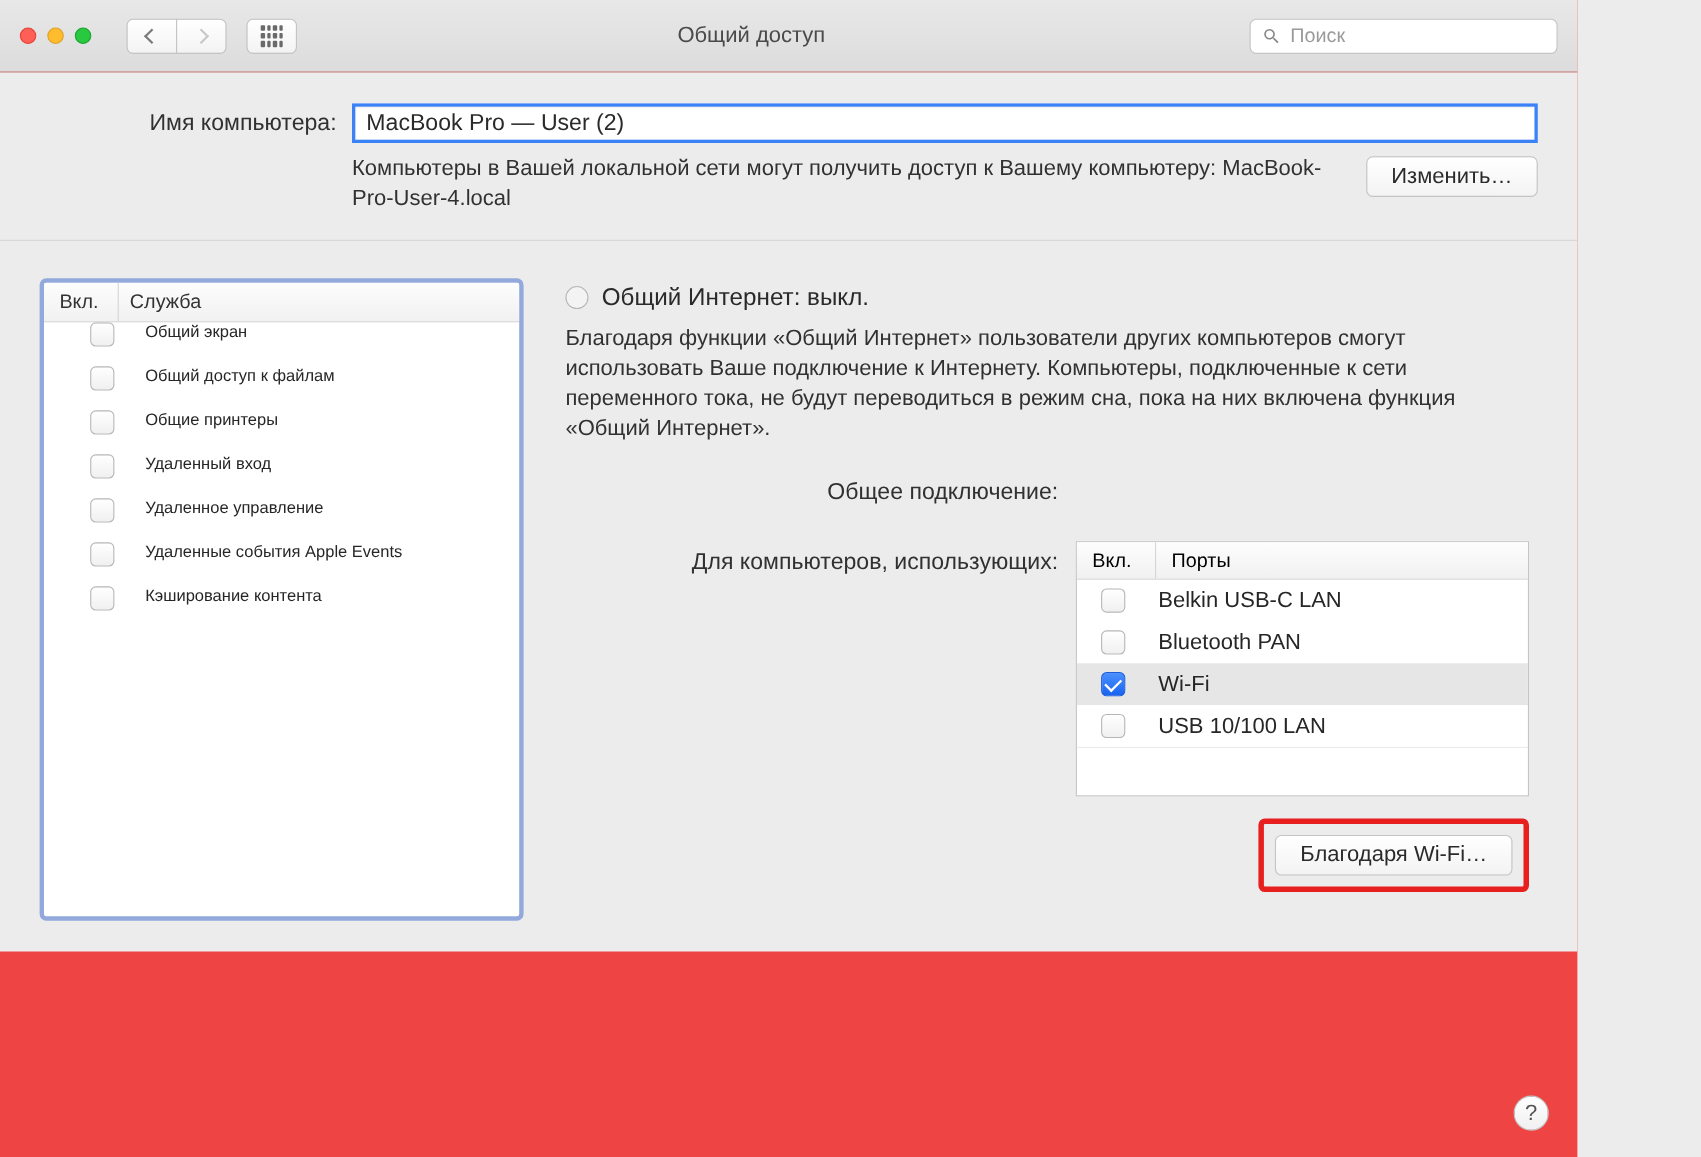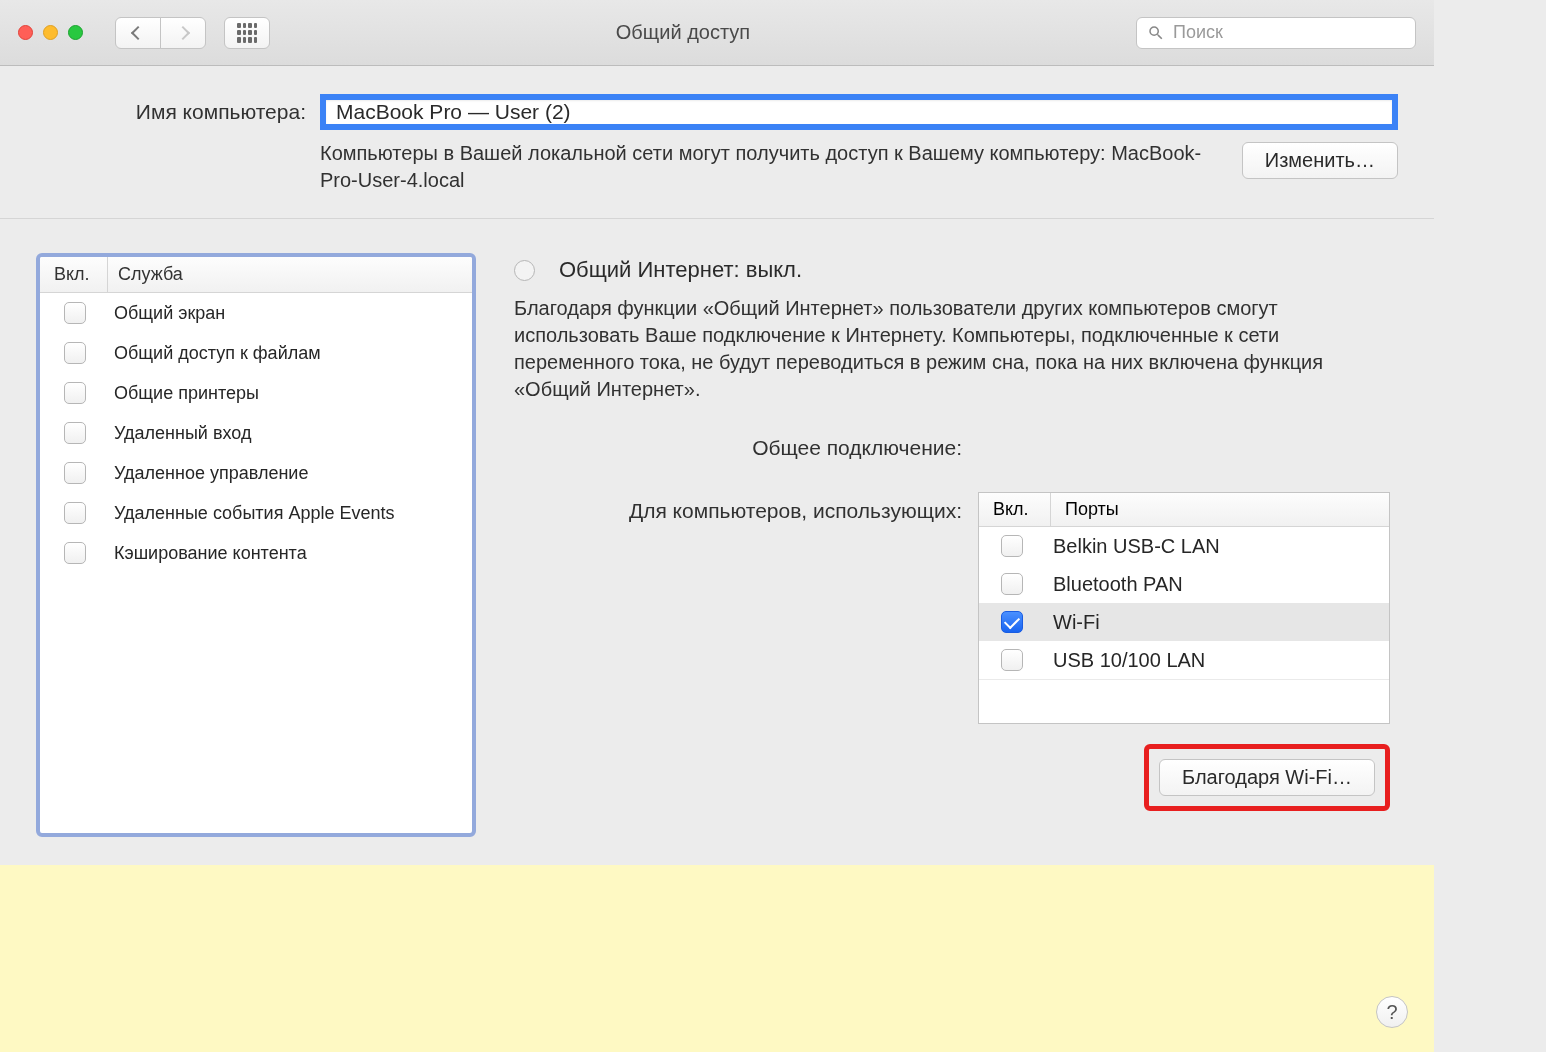--- a/index.html
+++ b/index.html
@@ -3,21 +3,21 @@
 <meta charset="utf-8">
 <style>
   * { box-sizing: border-box; margin: 0; padding: 0; }
   body {
     font-family: -apple-system, "Helvetica Neue", Helvetica, Arial, sans-serif;
     background: #ececec;
     width: 1546px;
     height: 1052px;
     overflow: hidden;
   }
-  .window { width: 1434px; height: 1052px; position: relative; background: #fef9c3; }
+  .window { width: 1434px; height: 1052px; position: relative; background: #ef4444; }
 
   
   .toolbar {
     height: 66px;
     background: linear-gradient(#e8e8e8, #dcdcdc);
     border-bottom: 1px solid #bcbcbc;
     display: flex;
     align-items: center;
     padding: 0 18px;
     gap: 8px;
@@ -68,21 +68,21 @@
   
   .upper {
     background: #ececec;
     padding: 28px 36px 24px 36px;
     border-bottom: 1px solid #d5d5d5;
   }
   .name-row { display: flex; align-items: center; gap: 14px; }
   .name-label { width: 270px; text-align: right; font-size: 21px; color: #313131; }
   .name-input {
     flex: 1; height: 36px;
-    background: #fff; border: 6px solid #3b82f6; border-radius: 0;
+    background: #fff; border: 3px solid #3b82f6; border-radius: 0;
     padding: 0 10px; font-size: 21px; color: #2a2a2a;
     font-family: inherit;
     box-shadow: inset 0 1px 2px rgba(0,0,0,0.08);
   }
   .name-desc-row { display: flex; margin-top: 10px; }
   .name-desc-row .spacer { width: 284px; }
   .name-desc { flex: 1; font-size: 20px; color: #313131; line-height: 1.35; padding-right: 16px; }
   .edit-btn-wrap { display: flex; align-items: flex-start; padding-top: 2px; }
   .mac-btn {
     background: linear-gradient(#ffffff, #f3f3f3);
@@ -109,42 +109,42 @@
   .services-header {
     display: flex;
     height: 36px;
     border-bottom: 1px solid #d5d5d5;
     background: linear-gradient(#fdfdfd, #f1f1f1);
   }
   .sh-on { width: 68px; padding: 7px 0 0 14px; font-size: 18px; color: #333; border-right: 1px solid #d5d5d5; }
   .sh-svc { flex: 1; padding: 7px 0 0 10px; font-size: 18px; color: #333; }
   .services-list { flex: 1; overflow: auto; }
   .svc-row {
-    display: flex; align-items: center; height: 40px;
-    padding: 0 14px; gap: 18px; font-size: 18px; color: #262626;
+    display: flex; align-items: flex-start; height: 40px;
+    padding: 0 14px; gap: 18px; font-size: 15px; color: #262626; margin-left: 18px;
   }
   .svc-row.selected { background: #2361e2; color: #fff; }
   .svc-row .cb-wrap { width: 42px; display:flex; justify-content:center; }
   .mac-checkbox {
     width: 22px; height: 22px; border-radius: 5px;
     border: 1px solid #b6b6b6; background: linear-gradient(#fff,#f0f0f0);
     display: inline-flex; align-items: center; justify-content: center;
     flex-shrink: 0;
   }
   .mac-checkbox.white { background: #fff; border-color: #fff; }
   .mac-checkbox.checked-blue { background: linear-gradient(#4a90ff,#1964f0); border-color: #1a5de2; }
   .mac-checkbox.checked-blue::after {
     content: ""; width: 12px; height: 7px;
     border-left: 2.5px solid #fff; border-bottom: 2.5px solid #fff;
     transform: rotate(-45deg) translate(1px,-1px);
   }
 
   
   .detail { flex: 1; }
-  .status-row { display: flex; align-items: center; gap: 24px; margin: 4px 0 12px 0; }
+  .status-row { display: flex; align-items: center; gap: 12px; margin: 4px 0 12px 0; }
   .radio-dot { width: 21px; height: 21px; border: 1px solid #b6b6b6; border-radius: 50%; background: #f3f3f3; }
   .status-text { font-size: 22px; color: #2a2a2a; }
   .desc-para { font-size: 20px; color: #313131; line-height: 1.35; margin-bottom: 26px; }
 
   .form-row { display: flex; align-items: flex-start; gap: 16px; margin-bottom: 30px; }
   .form-label { width: 448px; text-align: right; font-size: 21px; color: #313131; padding-top: 4px; line-height: 1.4; }
   .form-control { flex: 1; }
 
   .mac-select {
     height: 34px; width: 300px; display: flex; align-items: center;

